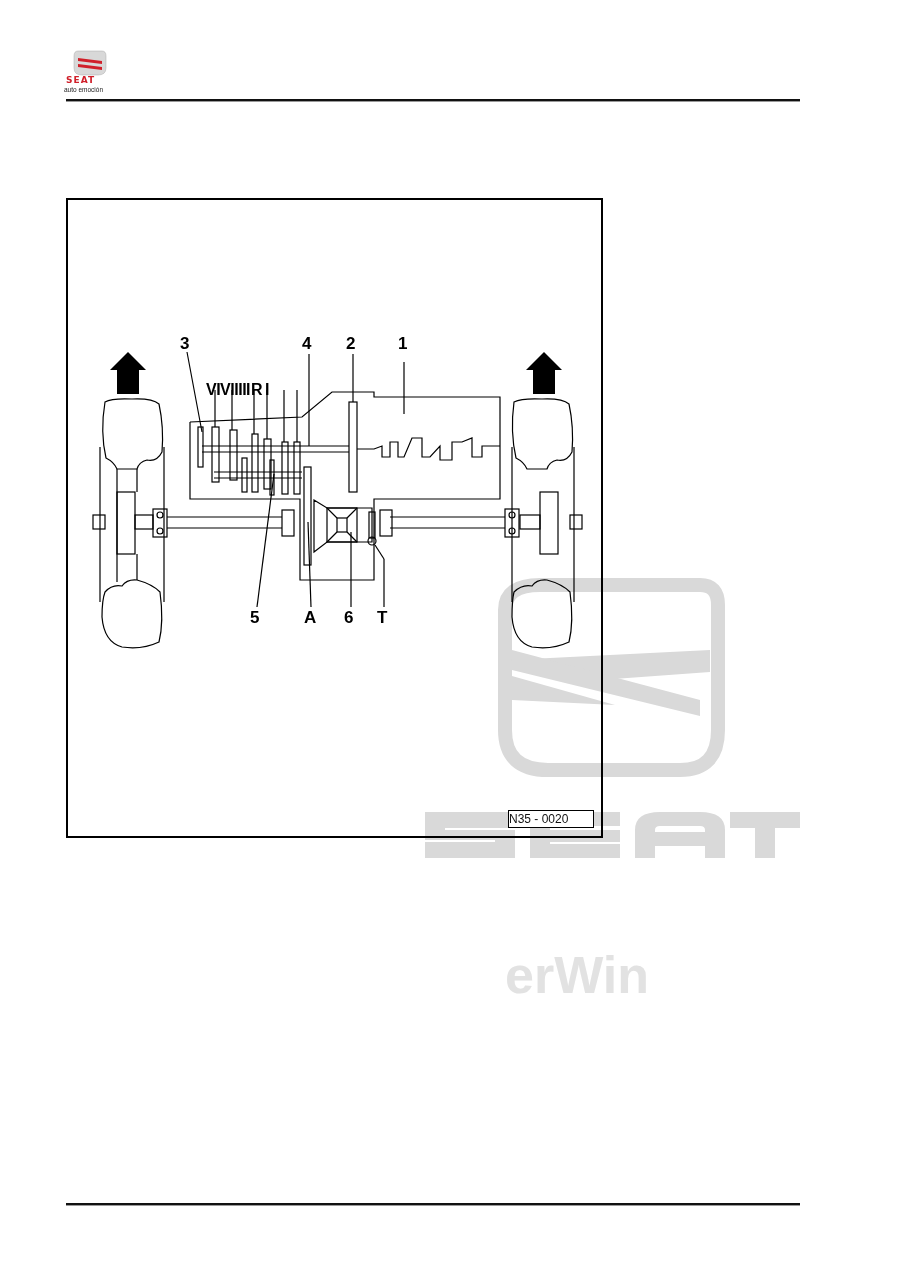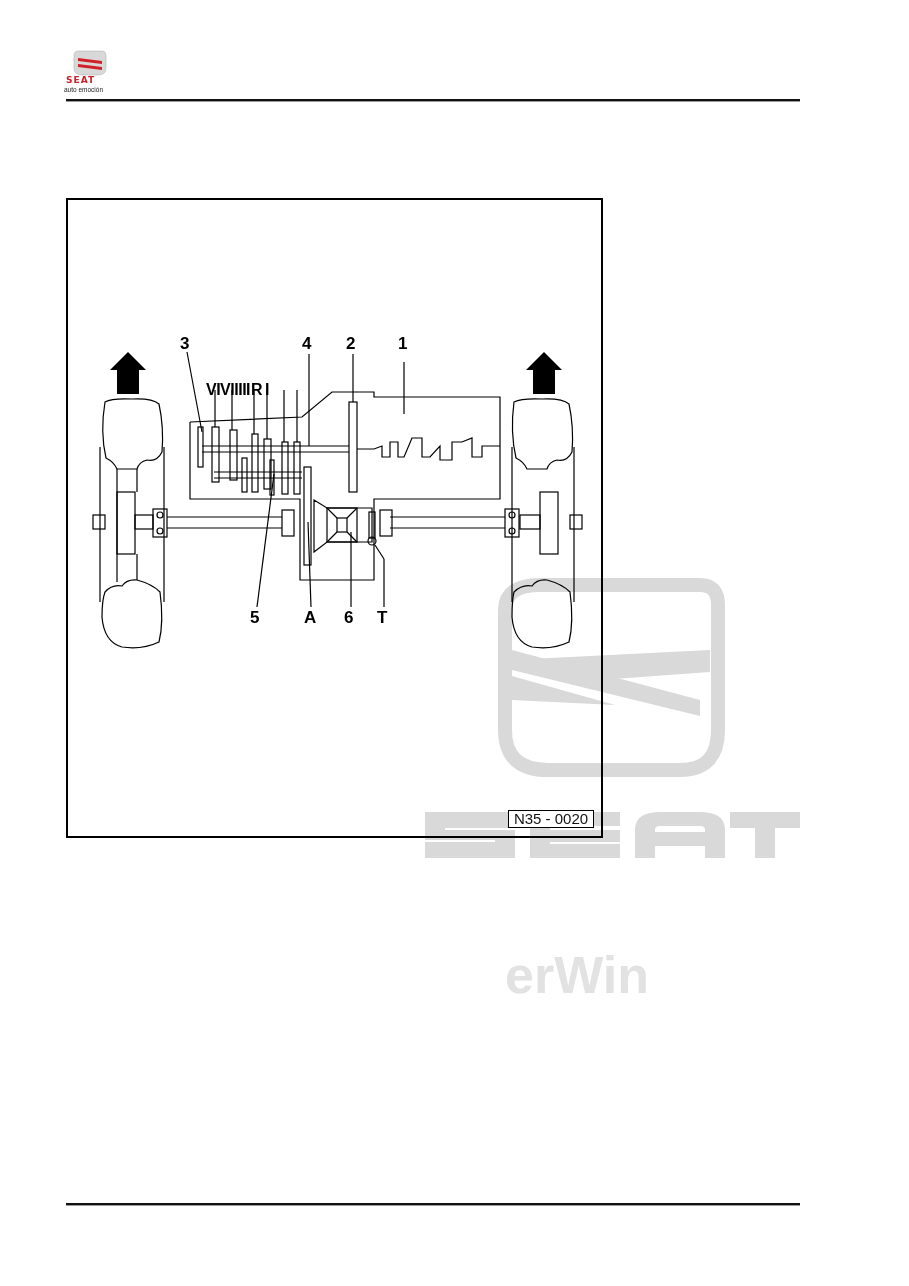--- a/index.html
+++ b/index.html
@@ -7,21 +7,21 @@
   .logo { position:absolute; left:64px; top:50px; width:56px; }
   .logo svg { position:absolute; left:6px; top:0; }
   .logo-brand { position:absolute; left:2px; top:25px; font-size:9px; font-weight:bold; color:#d0202a; letter-spacing:1px; font-family:"DejaVu Sans", sans-serif; }
   .logo-tag { position:absolute; left:0; top:36px; font-size:6.5px; color:#222; white-space:nowrap; }
   .rule { position:absolute; left:66px; width:734px; height:2px; background:#111; border-bottom:1px solid #999; }
   .rule.top { top:99px; }
   .rule.bottom { top:1203px; }
   .watermark { position:absolute; left:0; top:0; width:909px; height:1286px; pointer-events:none; }
   .figure { position:absolute; left:66px; top:198px; width:533px; height:636px; border:2px solid #000; background:transparent; }
   .figure svg { position:absolute; left:0; top:0; }
-  .fig-code { position:absolute; left:440px; top:610px; width:84px; height:16px; border:1px solid #000; font-size:15px; line-height:16px; text-align:center; color:#111; background:#fff; }
+  .fig-code { position:absolute; left:440px; top:610px; width:84px; height:16px; border:1px solid #000; font-size:12px; line-height:16px; color:#111; background:#fff; }
 </style>
 </head>
 <body>
 
 <div class="logo">
   <svg width="40" height="26" viewBox="0 0 40 26">
     <path d="M8 1 H32 Q36 1 36 6 V18 Q36 25 28 25 H12 Q4 25 4 18 V6 Q4 1 8 1 Z" fill="#d8d8d8" stroke="#aaa" stroke-width="0.5"></path>
     <path d="M8 8 L32 11 L32 14 L8 11 Z" fill="#d0202a"></path>
     <path d="M8 14 L32 17 L32 20 L8 17 Z" fill="#d0202a"></path>
   </svg>

